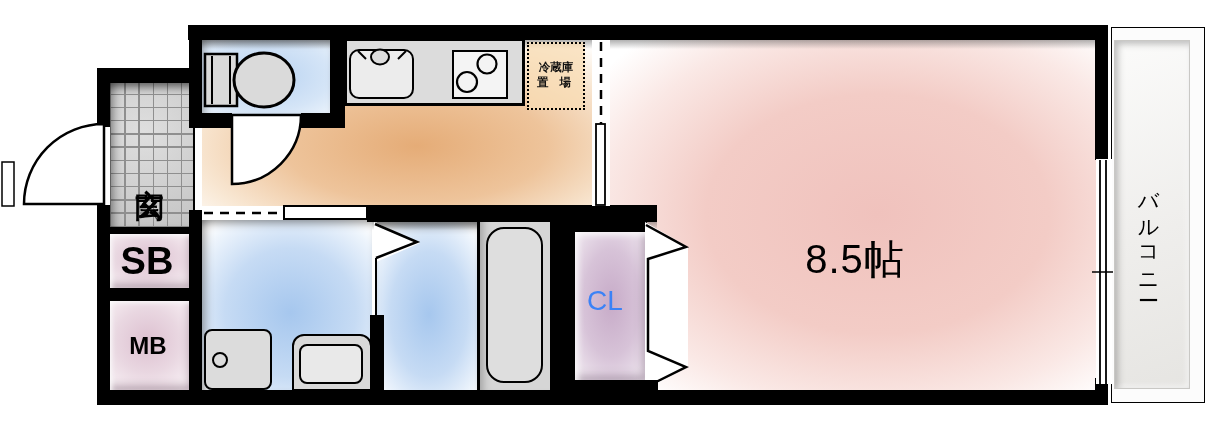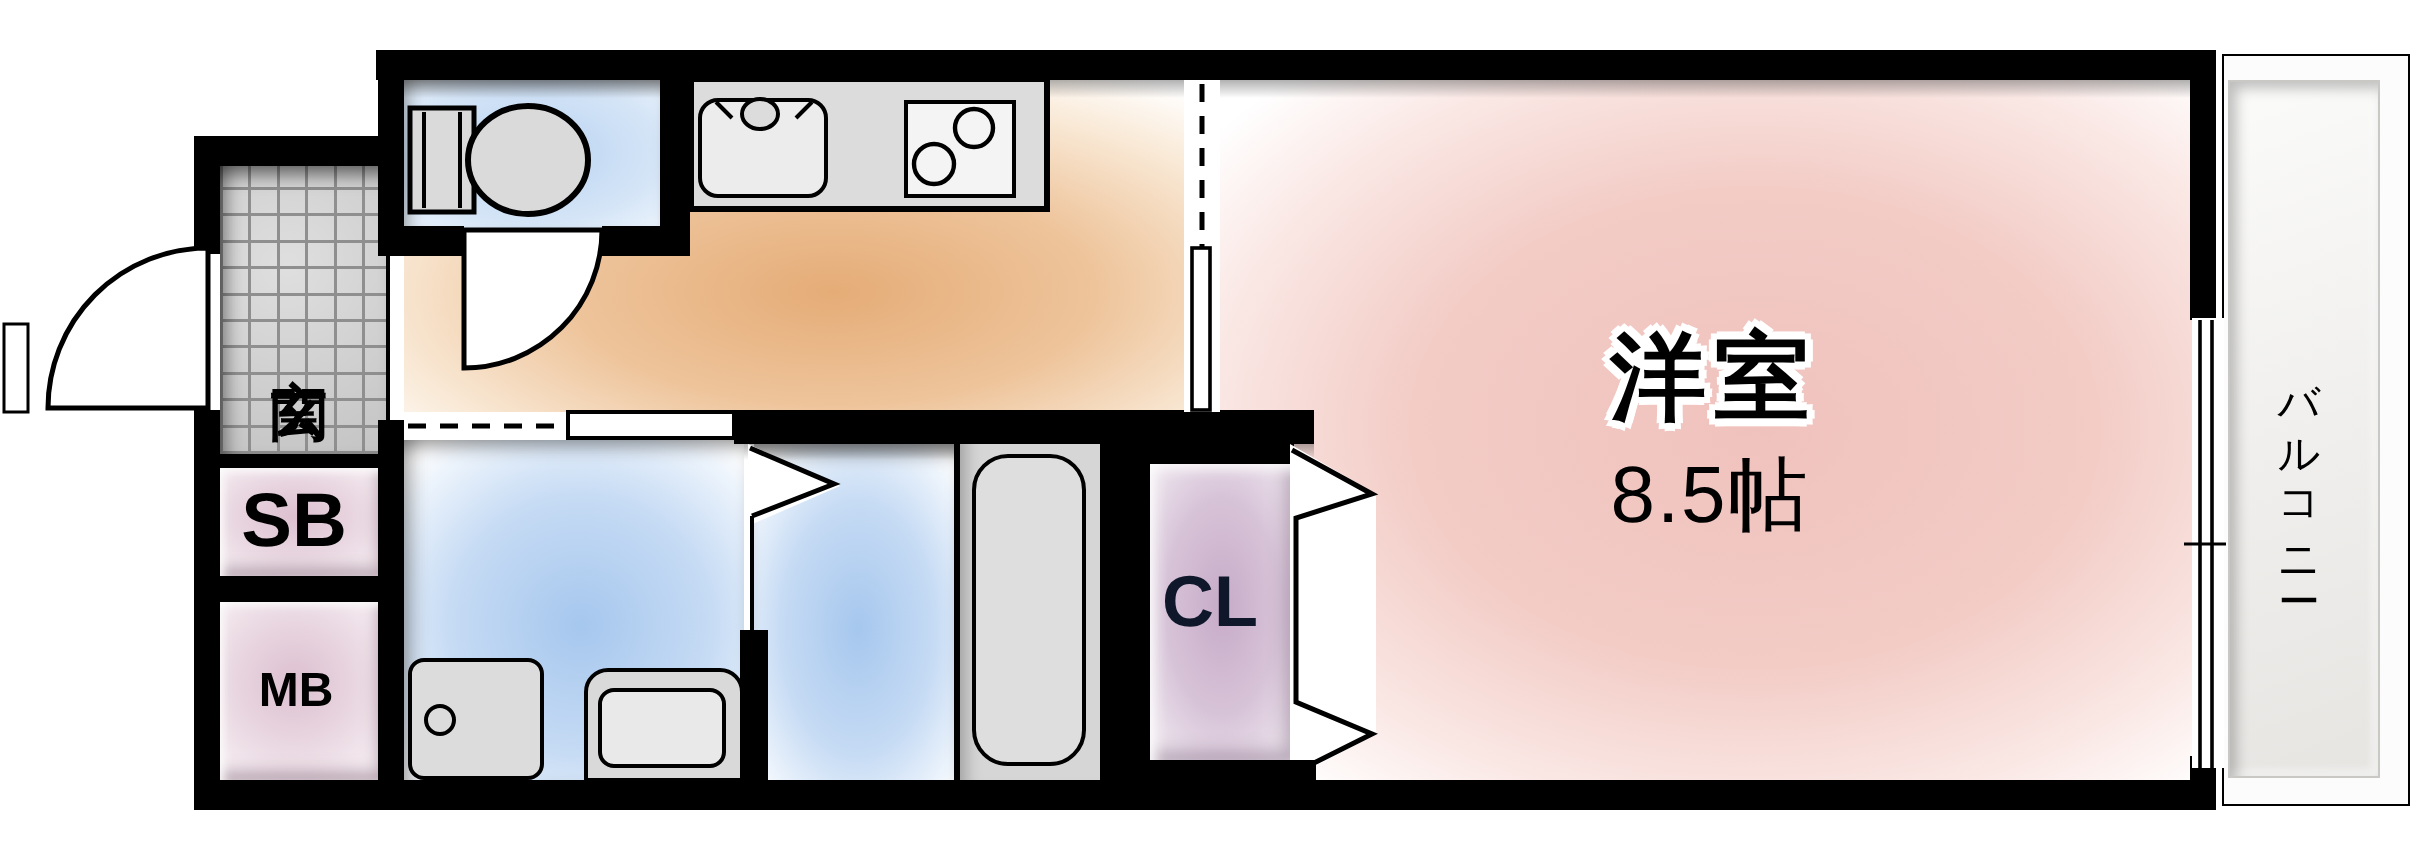--- a/index.html
+++ b/index.html
@@ -56,20 +56,24 @@
   <div class="abs shadow-top" style="left:202px;top:40px;width:893px;height:9px;"></div>
   <div class="abs shadow-top" style="left:372px;top:222px;width:285px;height:8px;"></div>
 
   <div class="abs pinkbox" style="left:110px;top:234px;width:83px;height:54px;"></div>
   <div class="abs pinkbox" style="left:110px;top:301px;width:83px;height:89px;"></div>
 
   <div class="abs" style="left:344px;top:38px;width:181px;height:68px;background:#dcdcdc;border:3px solid #000;box-sizing:border-box;"></div>
   <div class="abs" style="left:349px;top:49px;width:65px;height:50px;background:#ececec;border:2.5px solid #000;border-radius:10px;box-sizing:border-box;"></div>
   <div class="abs" style="left:452px;top:50px;width:56px;height:49px;background:#f4f4f4;border:2.5px solid #000;box-sizing:border-box;"></div>
 
+  <div class="abs fridge" style="left:527px;top:42px;width:58px;height:68px;box-sizing:border-box;padding-top:16px;font-size:11.5px;font-weight:bold;color:#111;">
+    <span class="ln">冷蔵庫</span>
+    <span class="ln" style="letter-spacing:4px;">置 場</span>
+  </div>
 
   <div class="abs tubzone" style="left:477px;top:218px;width:73px;height:174px;box-sizing:border-box;"></div>
   <div class="abs" style="left:486px;top:227px;width:57px;height:156px;background:#dedede;border:2.5px solid #000;border-radius:18px;box-sizing:border-box;"></div>
 
   <div class="abs" style="left:204px;top:329px;width:68px;height:61px;background:#dcdcdc;border:2.5px solid #000;border-radius:8px;box-sizing:border-box;"></div>
   <div class="abs" style="left:212px;top:352px;width:16px;height:16px;background:#dcdcdc;border:2px solid #000;border-radius:50%;box-sizing:border-box;"></div>
   <div class="abs" style="left:292px;top:334px;width:80px;height:57px;background:#d9d9d9;border:2.5px solid #000;border-radius:12px 12px 0 0;box-sizing:border-box;"></div>
   <div class="abs" style="left:299px;top:344px;width:64px;height:40px;background:#e9e9e9;border:2px solid #000;border-radius:8px;box-sizing:border-box;"></div>
 
   <div class="abs clbox" style="left:563px;top:222px;width:84px;height:168px;box-sizing:border-box;"></div>
@@ -134,18 +138,17 @@
     <circle cx="467" cy="82" r="10" fill="#f4f4f4" stroke="#000" stroke-width="2.2"></circle>
 
     <ellipse cx="380" cy="57" rx="9" ry="7.5" fill="#dcdcdc" stroke="#000" stroke-width="2"></ellipse>
     <line x1="358" y1="51" x2="366" y2="59" stroke="#000" stroke-width="2"></line>
     <line x1="398" y1="59" x2="406" y2="51" stroke="#000" stroke-width="2"></line>
   </svg>
 
   <div class="lbl vert" style="left:149px;top:172px;font-size:28px;font-weight:bold;letter-spacing:6px;">玄関</div>
   <div class="lbl" style="left:147px;top:261px;font-size:38px;font-weight:bold;">SB</div>
   <div class="lbl" style="left:148px;top:346px;font-size:24px;font-weight:bold;">MB</div>
-  <div class="lbl" style="left:605px;top:301px;font-size:36px;font-weight:bold;color:#0f172a;">CL</div>
-  <div class="lbl outline-white" style="left:857px;top:190px;font-size:48px;font-weight:bold;letter-spacing:4px;">洋室</div>
-  <div class="lbl" style="left:855px;top:248px;font-size:40px;letter-spacing:1px;">8.5帖</div>
+  <div class="lbl" style="left:605px;top:301px;font-size:28px;font-weight:normal;color:#3b82f6;">CL</div>
+  <div class="lbl" style="left:855px;top:259px;font-size:40px;letter-spacing:1px;">8.5帖</div>
   <div class="lbl vert" style="left:1149px;top:235px;font-size:21px;letter-spacing:4px;">バルコニー</div>
 
 </div>
 
 </body></html>

